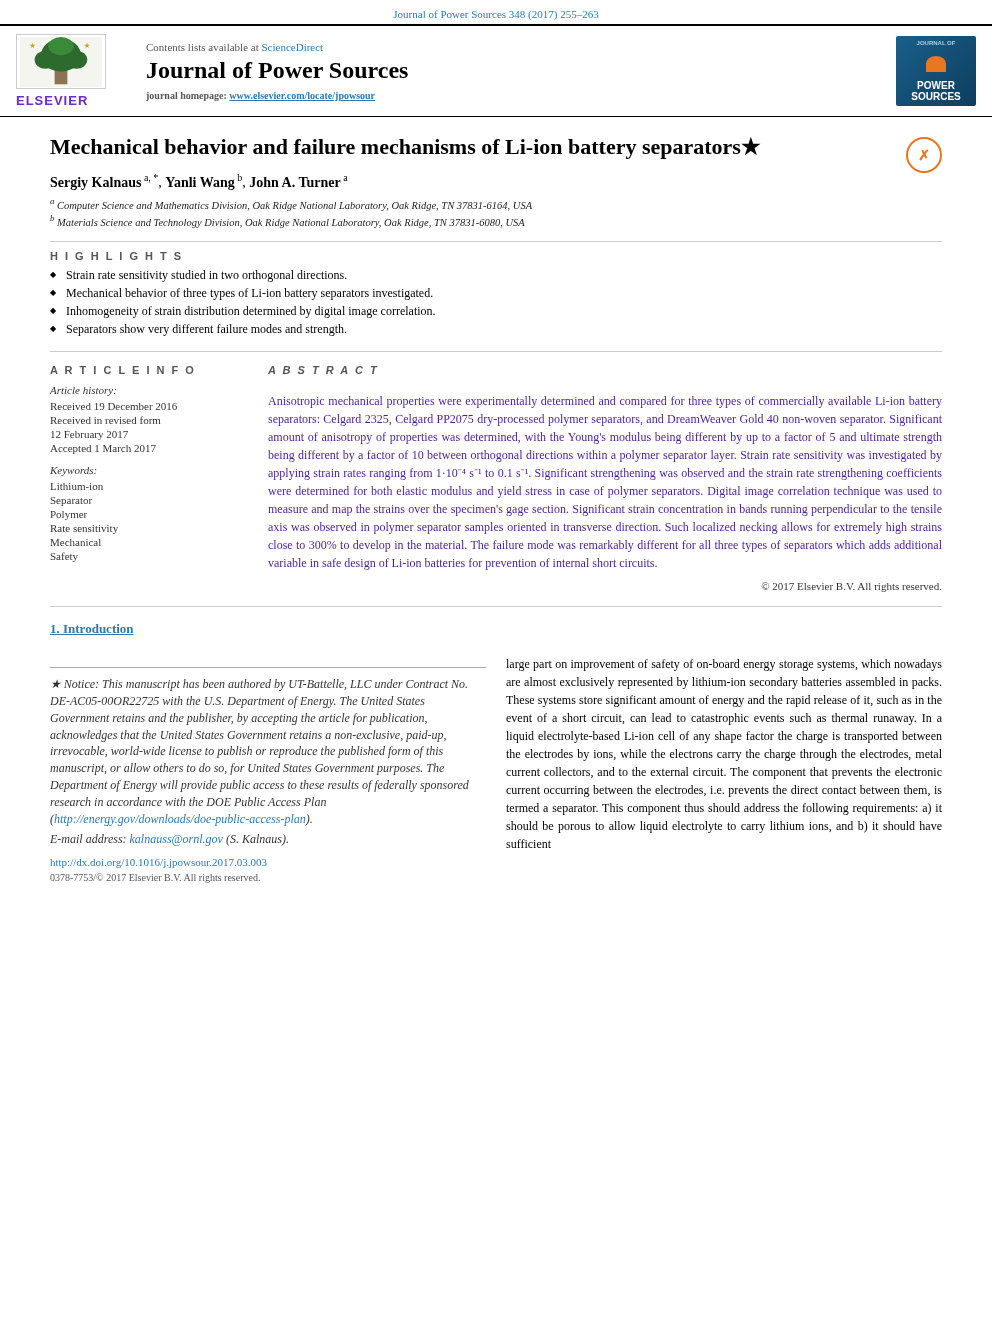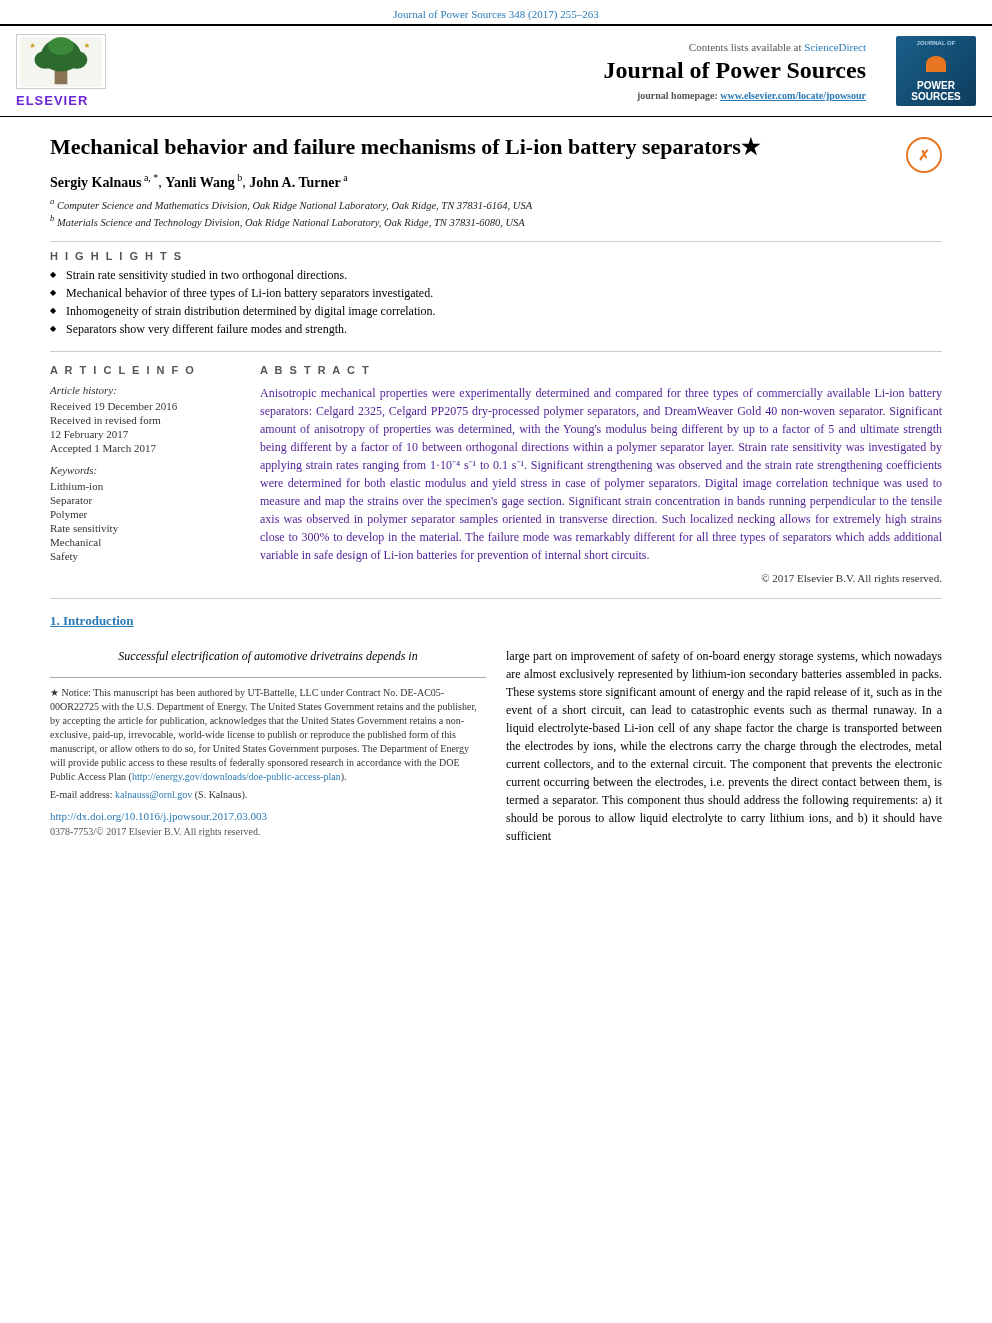--- a/index.html
+++ b/index.html
@@ -49,21 +49,21 @@
     }
     .elsevier-text {
       font-size: 13px;
       font-weight: bold;
       color: #6d28d9;
       letter-spacing: 1px;
       font-family: Arial, sans-serif;
     }
     .header-center {
       flex: 1;
-      text-align: right;
+      text-align: left;
       padding: 0 20px;
     }
     .sciencedirect-line {
       font-size: 11px;
       color: #555;
       margin-bottom: 4px;
     }
     .sciencedirect-link {
       color: #2a7ab5;
       text-decoration: none;
@@ -179,21 +179,21 @@
     .highlight-item::before {
       content: '◆';
       position: absolute;
       left: 0;
       font-size: 8px;
       top: 2px;
       color: #000;
     }
     .two-col {
       display: flex;
-      gap: 20px;
+      gap: 28px;
       border-top: 1px solid #ccc;
       padding-top: 12px;
       margin-top: 4px;
     }
     .article-info {
       width: 190px;
       flex-shrink: 0;
     }
     .article-info-header {
       font-size: 11px;
@@ -228,21 +228,22 @@
     }
     .abstract-col {
       flex: 1;
     }
     .abstract-header {
       font-size: 11px;
       font-family: Arial, sans-serif;
       letter-spacing: 2px;
       font-weight: bold;
       color: #555;
-      margin-bottom: 8px;
+      margin-bottom: 16px;
+      font-style: italic;
     }
     .abstract-text {
       font-size: 12px;
       line-height: 1.5;
       text-align: justify;
       color: #4c1d95;
     }
     .copyright-line {
       font-size: 11px;
       text-align: right;
@@ -289,24 +290,25 @@
       margin-bottom: 8px;
       font-style: italic;
       text-align: center;
     }
     .footnote-section {
       border-top: 1px solid #aaa;
       margin-top: 12px;
       padding-top: 8px;
     }
     .footnote-text {
-      font-size: 10px;
+      font-size: 12px;
       line-height: 1.4;
       color: #333;
       margin-bottom: 4px;
+      font-style: italic;
     }
     .footnote-link {
       color: #2a7ab5;
       text-decoration: none;
     }
     .footnote-text a {
       color: #2a7ab5;
     }
     .doi-line {
       font-size: 11px;
@@ -422,21 +424,20 @@
   </div>
 
   <hr class="divider">
 
   <div class="intro-section">
     <div class="section-title">
       <span>1.</span> <span>Introduction</span>
     </div>
     <div class="two-col-body">
       <div class="body-left">
-        <div class="body-text-italic">Successful electrification of automotive drivetrains depends in</div>
 
         <div class="footnote-section">
           <div class="footnote-text">
             <span>★ Notice: This manuscript has been authored by UT-Battelle, LLC under Contract No. DE-AC05-00OR22725 with the U.S. Department of Energy. The United States Government retains and the publisher, by accepting the article for publication, acknowledges that the United States Government retains a non-exclusive, paid-up, irrevocable, world-wide license to publish or reproduce the published form of this manuscript, or allow others to do so, for United States Government purposes. The Department of Energy will provide public access to these results of federally sponsored research in accordance with the DOE Public Access Plan (</span><a href="#" class="footnote-link"><span>http://energy.gov/downloads/doe-public-access-plan</span></a><span>).</span>
           </div>
           <div class="footnote-text">
             <span>E-mail address:</span>
             <a href="#" class="footnote-link"><span>kalnauss@ornl.gov</span></a>
             <span>(S. Kalnaus).</span>
           </div>

